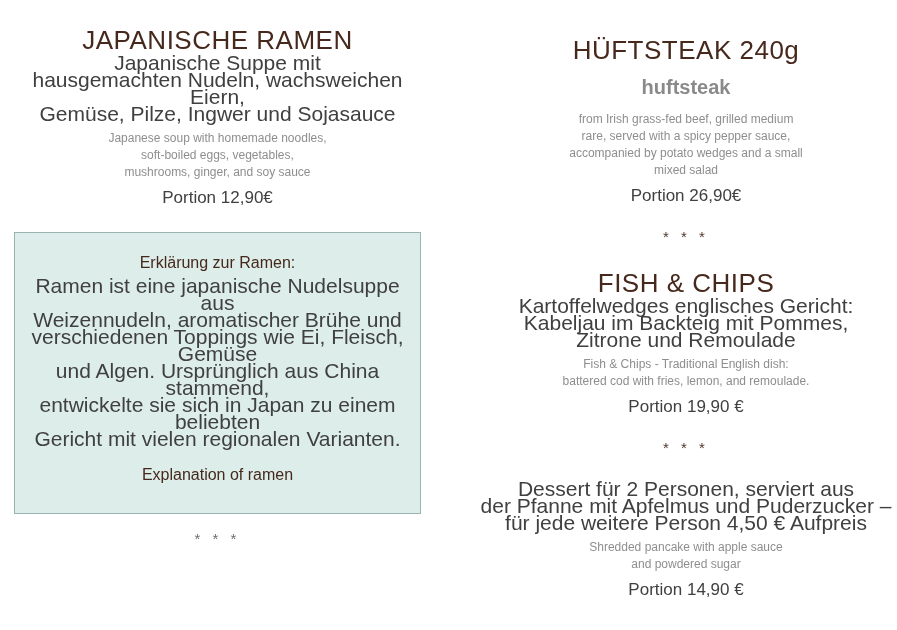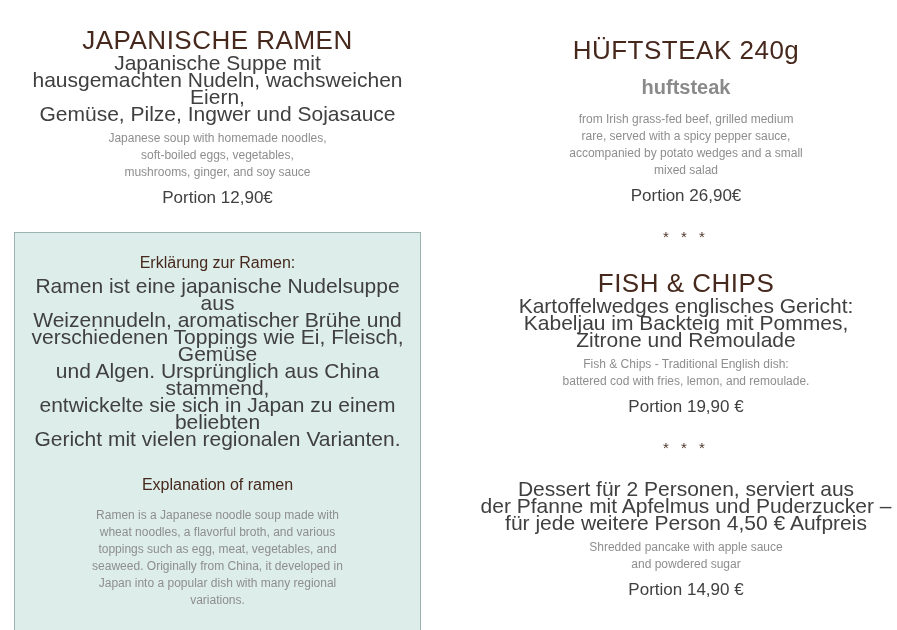--- a/index.html
+++ b/index.html
@@ -62,21 +62,21 @@
     border:1px solid #9ab3b0;
     padding:16px 8px 24px 8px;
     text-align:center;
   }
   .box-heading{
     margin:0;
     font-size:16px;line-height:28px;
     font-weight:400;
     color:#46291c;
   }
-  .box-heading-en{margin-top:24px;}
+  .box-heading-en{margin-top:14px;}
 </style>
 </head>
 <body>
 
 <div class="page">
 
   <div class="col col-left">
 
     <section>
       <h1 class="dish-title">JAPANISCHE RAMEN</h1>
@@ -91,26 +91,20 @@
 
     <aside class="info-box">
       <h2 class="box-heading">Erklärung zur Ramen:</h2>
       <p class="txt-de">Ramen ist eine japanische Nudelsuppe aus
 Weizennudeln, aromatischer Brühe und
 verschiedenen Toppings wie Ei, Fleisch, Gemüse
 und Algen. Ursprünglich aus China stammend,
 entwickelte sie sich in Japan zu einem beliebten
 Gericht mit vielen regionalen Varianten.</p>
       <h2 class="box-heading box-heading-en">Explanation of ramen</h2>
-      <p class="txt-en">Ramen is a Japanese noodle soup made with
-wheat noodles, a flavorful broth, and various
-toppings such as egg, meat, vegetables, and
-seaweed. Originally from China, it developed in
-Japan into a popular dish with many regional
-variations.</p>
     </aside>
 
     <div class="sep-gray">* * *</div>
   </div>
 
   <div class="col col-right">
 
     <section>
       <h1 class="dish-title">HÜFTSTEAK 240g</h1>
       <p class="caption">huftsteak</p>

